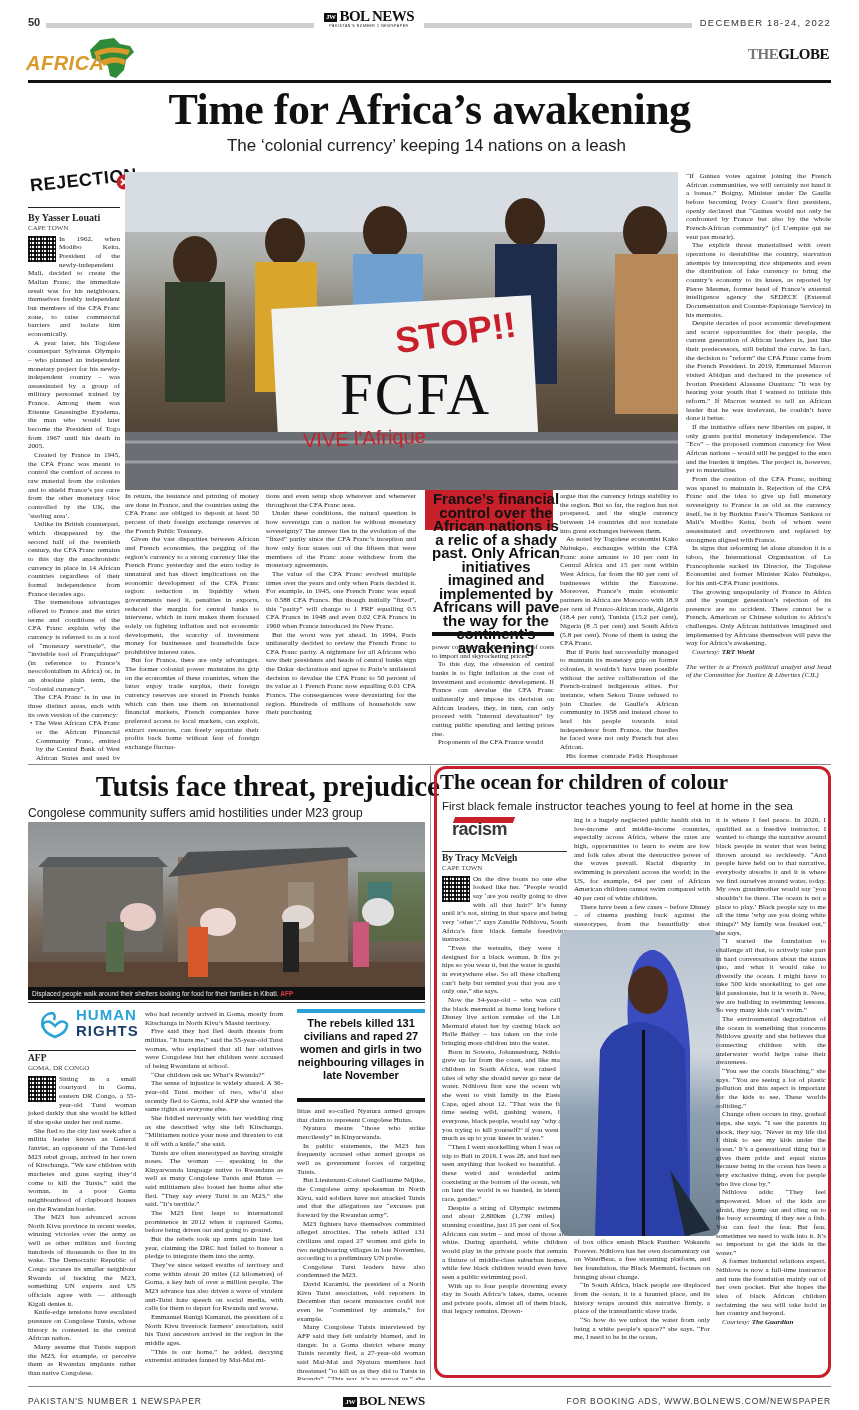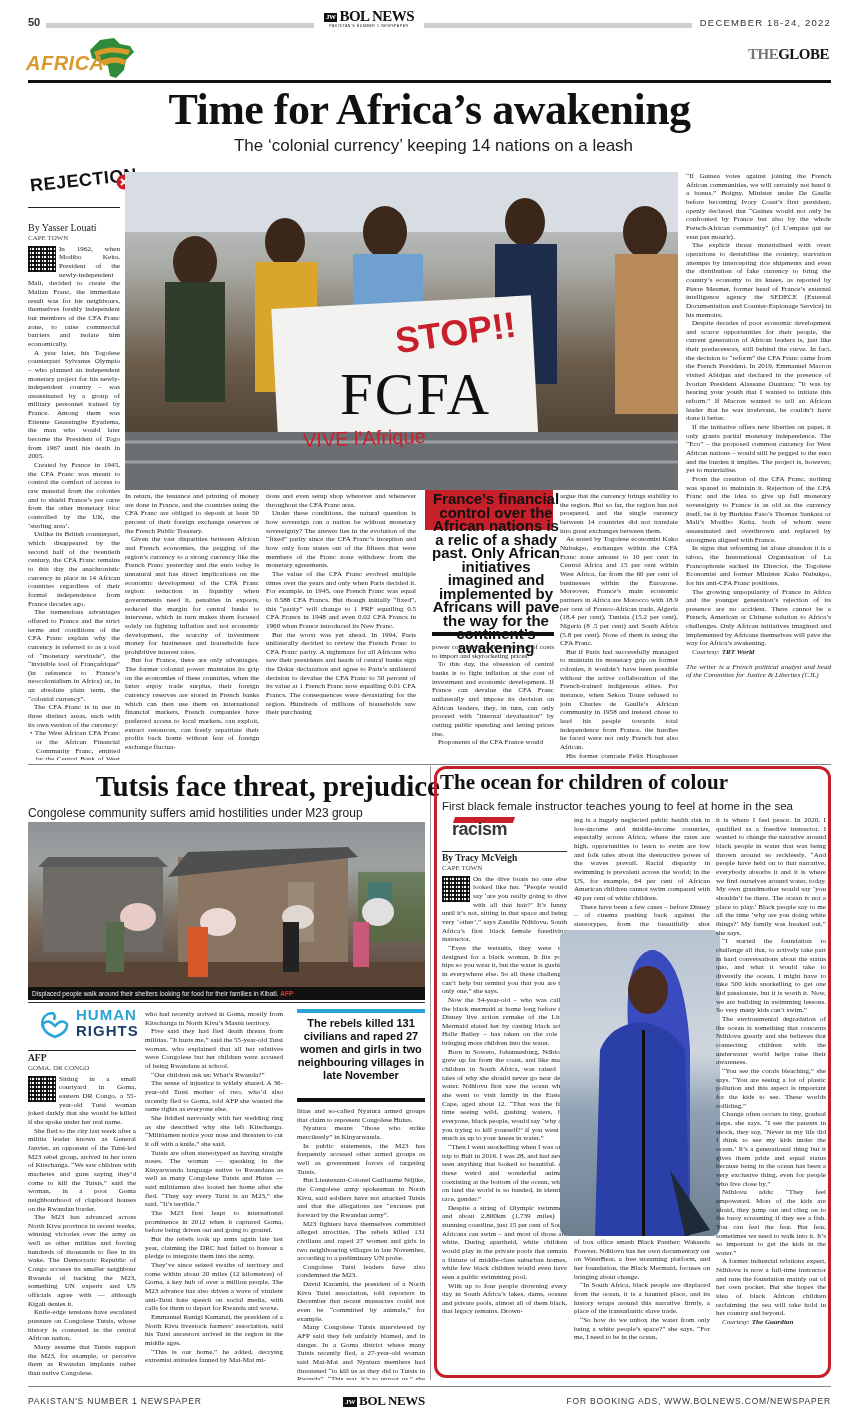--- a/index.html
+++ b/index.html
@@ -17,21 +17,21 @@
 .africa-text{font-family:"Liberation Sans",sans-serif;font-weight:900;font-size:20px;color:#d99a2b;letter-spacing:.5px;font-style:italic;position:absolute;left:0;top:16px}
 .globe{right:30px;top:46px;font-family:"Liberation Serif",serif;font-weight:900;font-size:15px;letter-spacing:-.5px}
 .globe .the{color:#777}
 .globe .g{color:#111}
 .rule-thick{left:28px;top:80px;width:803px;height:3px;background:#111}
 .headline{left:28px;width:803px;text-align:center;font-family:"Liberation Serif",serif;font-weight:bold;line-height:1;color:#111}
 .deck{text-align:center;font-family:"Liberation Sans",sans-serif;color:#222}
 .col{font-size:7.1px;line-height:8.65px;text-align:justify;color:#222;overflow:hidden}
 .col p{text-indent:6px;margin:0}
 .col p.ni{text-indent:0}
-.byline{font-weight:normal;font-size:10px;line-height:12px;border-top:1.5px solid #222;padding-top:14px}
+.byline{font-weight:bold;font-size:10px;line-height:12px;border-top:1.5px solid #222;padding-top:4px}
 .dateline{font-size:7px;color:#444;margin-bottom:2px}
 .qr{float:left;width:28px;height:26px;margin:1px 3px 1px 0;background:
  repeating-linear-gradient(90deg,#222 0 2px,#fff 2px 3px,#222 3px 4px,#fff 4px 6px),
  repeating-linear-gradient(0deg,#222 0 2px,#fff 2px 4px);background-blend-mode:multiply}
 .photo{overflow:hidden}
 .pullquote{font-family:"Liberation Sans",sans-serif;font-weight:bold;text-align:center;color:#111}
 .bullet{padding-left:8px;text-indent:-6px!important}
 .vrule{width:1px;background:#999}
 .hrule{height:1px;background:#888}
 .courtesy{font-style:italic}
@@ -61,21 +61,21 @@
   </svg>
   <span class="africa-text">AFRICA</span>
 </div>
 
 <div class="abs globe">
   <span class="the">THE</span><span class="g">GLOBE</span>
 </div>
 <div class="abs rule-thick"></div>
 
 <h1 class="abs headline" style="top:88px;font-size:44px;letter-spacing:-.5px">Time for Africa’s awakening</h1>
-<div class="abs deck" style="left:32px;width:803px;top:136px;font-size:17px">The ‘colonial currency’ keeping 14 nations on a leash</div>
+<div class="abs deck" style="left:25px;width:803px;top:136px;font-size:17px">The ‘colonial currency’ keeping 14 nations on a leash</div>
 
 <div class="abs" style="left:30px;top:170px;width:92px;height:32px">
   <span style="font-family:'Liberation Sans',sans-serif;font-weight:900;font-size:18px;letter-spacing:.5px;display:inline-block;transform:rotate(-6deg);color:#111">REJECTION</span>
   <svg class="abs" style="left:86px;top:4px" width="16" height="16" viewBox="0 0 16 16">
       <circle cx="8" cy="8" r="7.5" fill="#c8202a"></circle>
       <path d="M5 5 L11 11 M11 5 L5 11" stroke="#fff" stroke-width="2"></path>
     </svg>
 </div>
 
 <div class="abs col" style="left:28px;top:207px;width:92px;height:553px">

